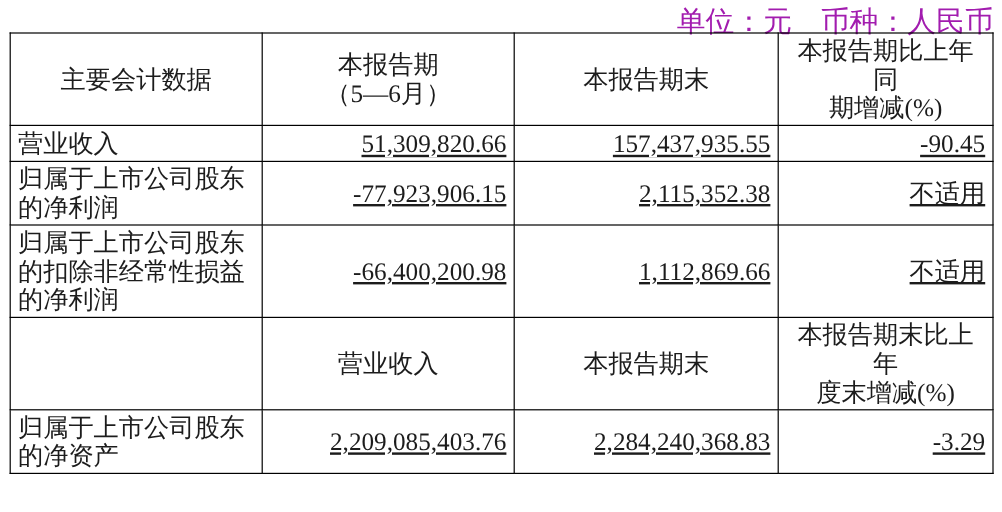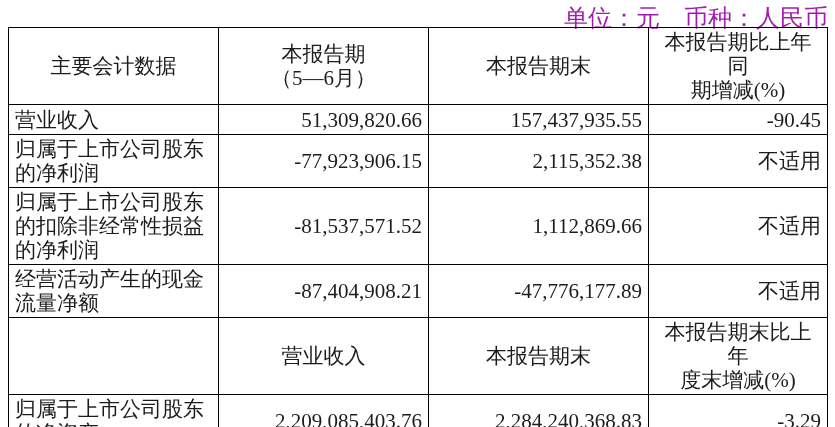--- a/index.html
+++ b/index.html
@@ -53,20 +53,21 @@
   }
   td.lbl {
     text-align: left;
     padding: 2px 4px 2px 7px;
     white-space: pre-line;
   }
   td.num {
     text-align: right;
     padding: 2px 8px 2px 4px;
     white-space: nowrap;
+    text-decoration: underline;
   }
 </style>
 </head>
 <body>
 
 <div class="page">
 
   <div class="unit-label">单位：元　币种：人民币</div>
 
   <table class="fin">
@@ -99,32 +100,25 @@
 的净利润</td>
       <td class="num">-77,923,906.15</td>
       <td class="num">2,115,352.38</td>
       <td class="num">不适用</td>
     </tr>
 
     <tr style="height:73px">
       <td class="lbl">归属于上市公司股东
 的扣除非经常性损益
 的净利润</td>
-      <td class="num">-81,537,571.52</td>
+      <td class="num">-66,400,200.98</td>
       <td class="num">1,112,869.66</td>
       <td class="num">不适用</td>
     </tr>
 
-    <tr style="height:51px">
-      <td class="lbl">经营活动产生的现金
-流量净额</td>
-      <td class="num">-87,404,908.21</td>
-      <td class="num">-47,776,177.89</td>
-      <td class="num">不适用</td>
-    </tr>
 
     <tr style="height:50px">
       <th></th>
       <th>营业收入</th>
       <th>本报告期末</th>
       <th>本报告期末比上年
 度末增减(%)</th>
     </tr>
 
     <tr style="height:51px">

